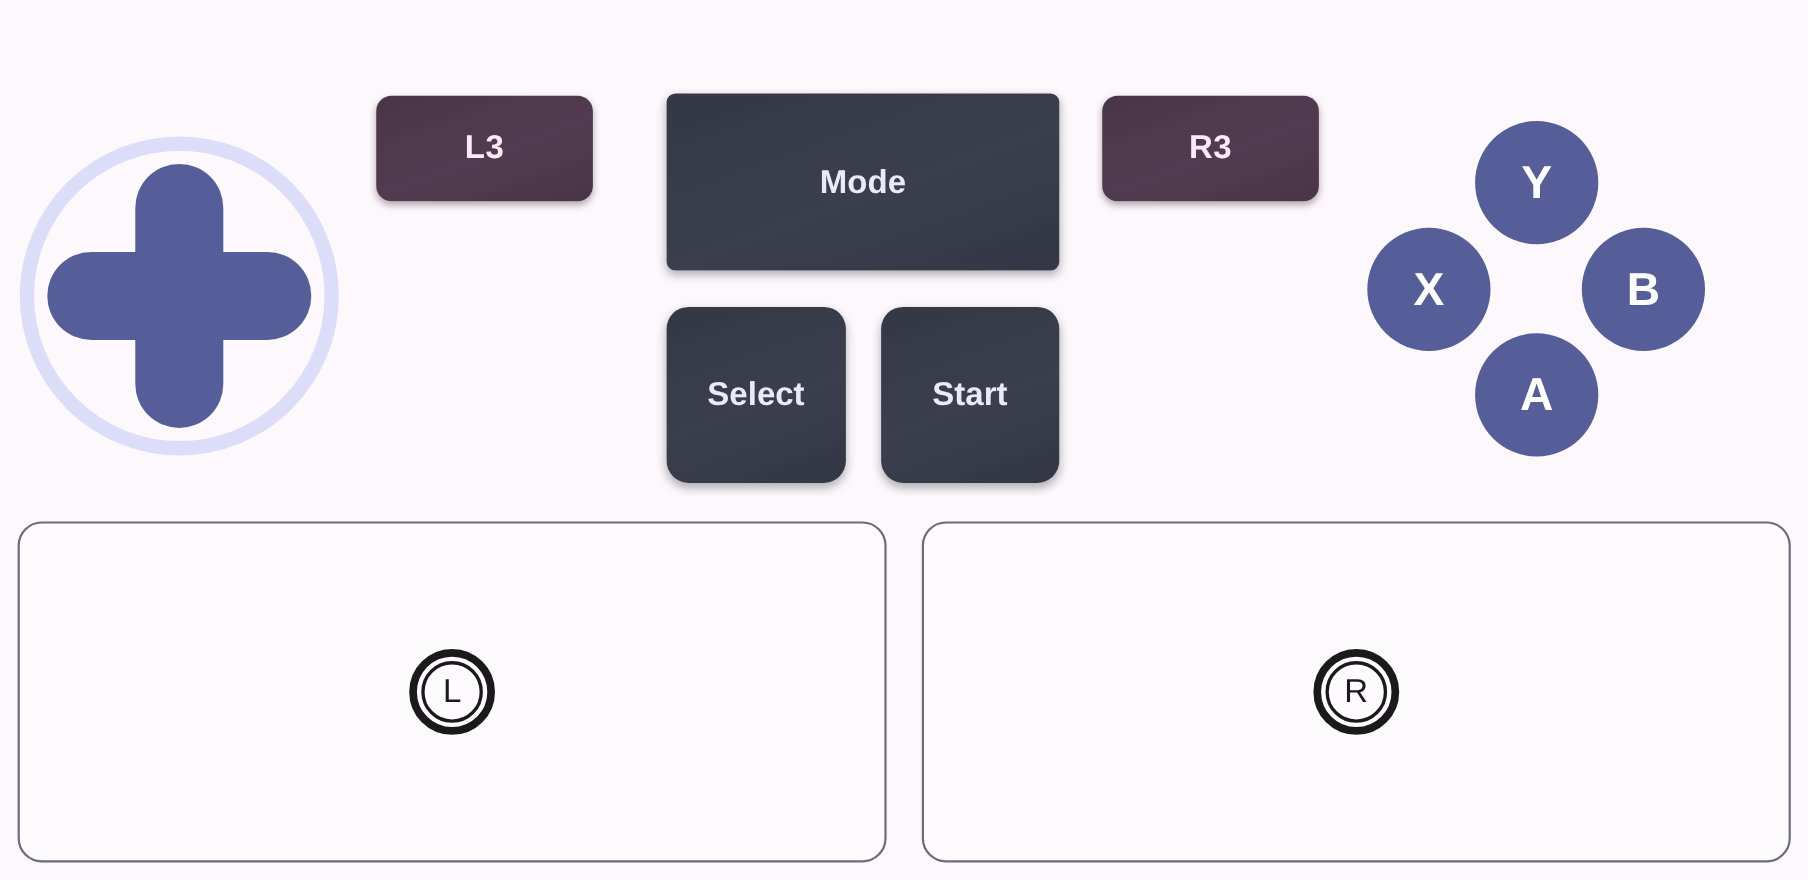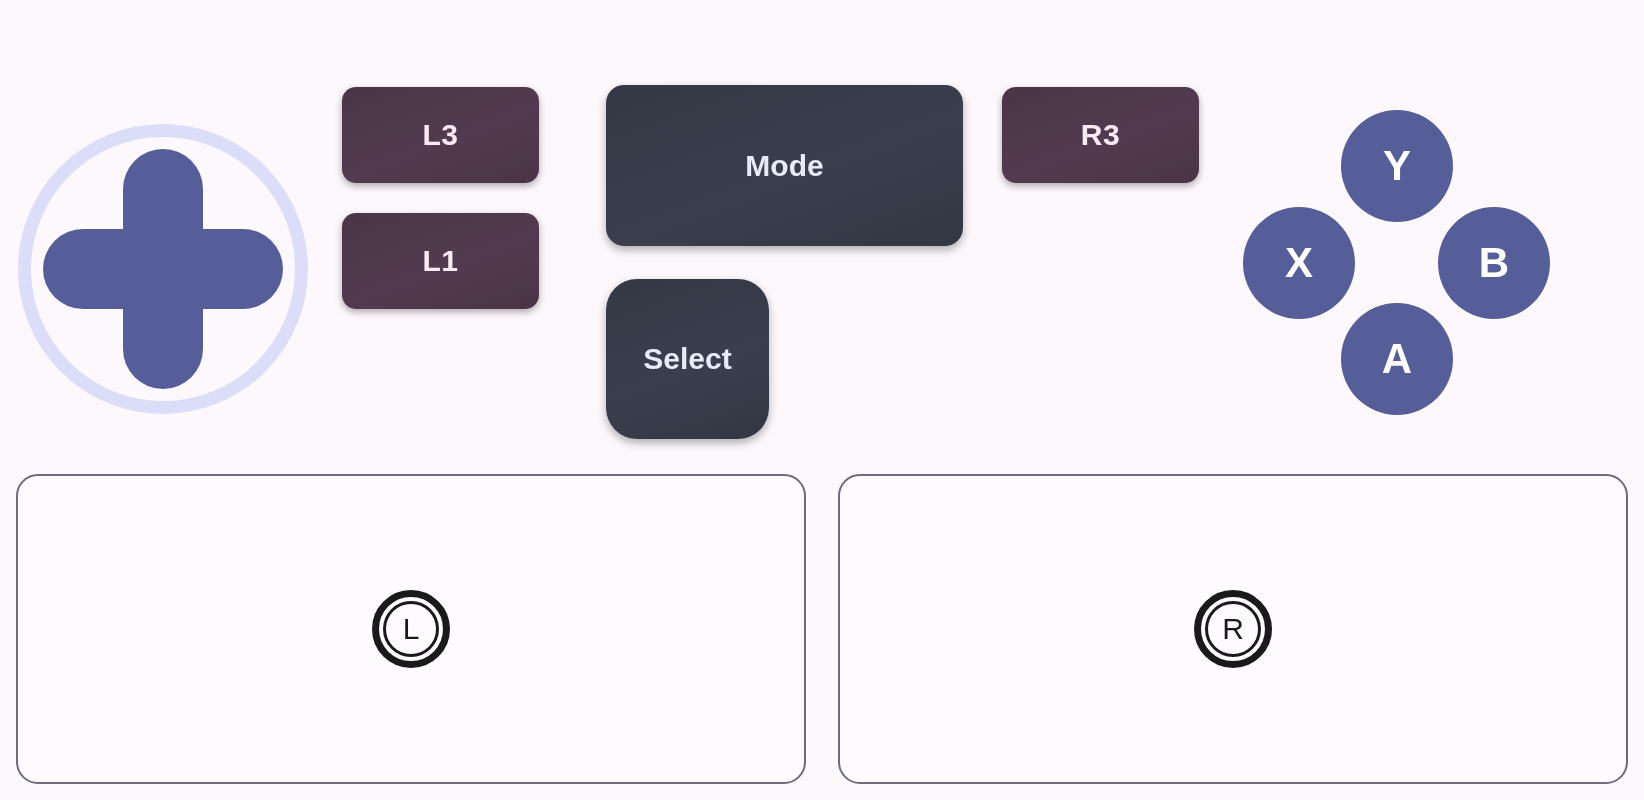--- a/index.html
+++ b/index.html
@@ -96,41 +96,41 @@
   
   #center-cluster {
     position: absolute;
     left: 606px;
     top: 85px;
     width: 357px;
   }
   #mode-button {
     width: 357px;
     height: 161px;
-    border-radius: 18px;
+    border-radius: 8px;
     background: linear-gradient(160deg, #343845 0%, #3b3f4d 55%, #333744 100%);
     box-shadow: 0 4px 9px rgba(20, 20, 35, 0.32);
     display: flex;
     align-items: center;
     justify-content: center;
     color: #e9eaf8;
     font-size: 30px;
     font-weight: 700;
     cursor: pointer;
     user-select: none;
   }
   #select-start-row {
     display: flex;
     gap: 32px;
     margin-top: 33px;
   }
   .menu-btn {
     width: 163px;
     height: 160px;
-    border-radius: 31px;
+    border-radius: 20px;
     background: linear-gradient(160deg, #343845 0%, #3b3f4d 55%, #333744 100%);
     box-shadow: 0 4px 9px rgba(20, 20, 35, 0.32);
     display: flex;
     align-items: center;
     justify-content: center;
     color: #e9eaf8;
     font-size: 30px;
     font-weight: 700;
     cursor: pointer;
     user-select: none;
@@ -221,27 +221,27 @@
   <div id="dpad-cluster">
     <div id="dpad-ring"></div>
     <div id="dpad-cross">
       <div class="dpad-bar vertical"></div>
       <div class="dpad-bar horizontal"></div>
     </div>
   </div>
 
   <div id="left-trigger-column" class="trigger-column">
     <div class="trigger-btn">L3</div>
-    <div class="trigger-btn">L1</div>
   </div>
 
   <div id="center-cluster">
     <div id="mode-button">Mode</div>
     <div id="select-start-row">
       <div class="menu-btn">Select</div>
+      <div class="menu-btn">Start</div>
     </div>
   </div>
 
   <div id="right-trigger-column" class="trigger-column">
     <div class="trigger-btn">R3</div>
   </div>
 
   <div id="face-cluster">
     <div id="face-btn-y" class="face-btn">Y</div>
     <div id="face-btn-x" class="face-btn">X</div>

